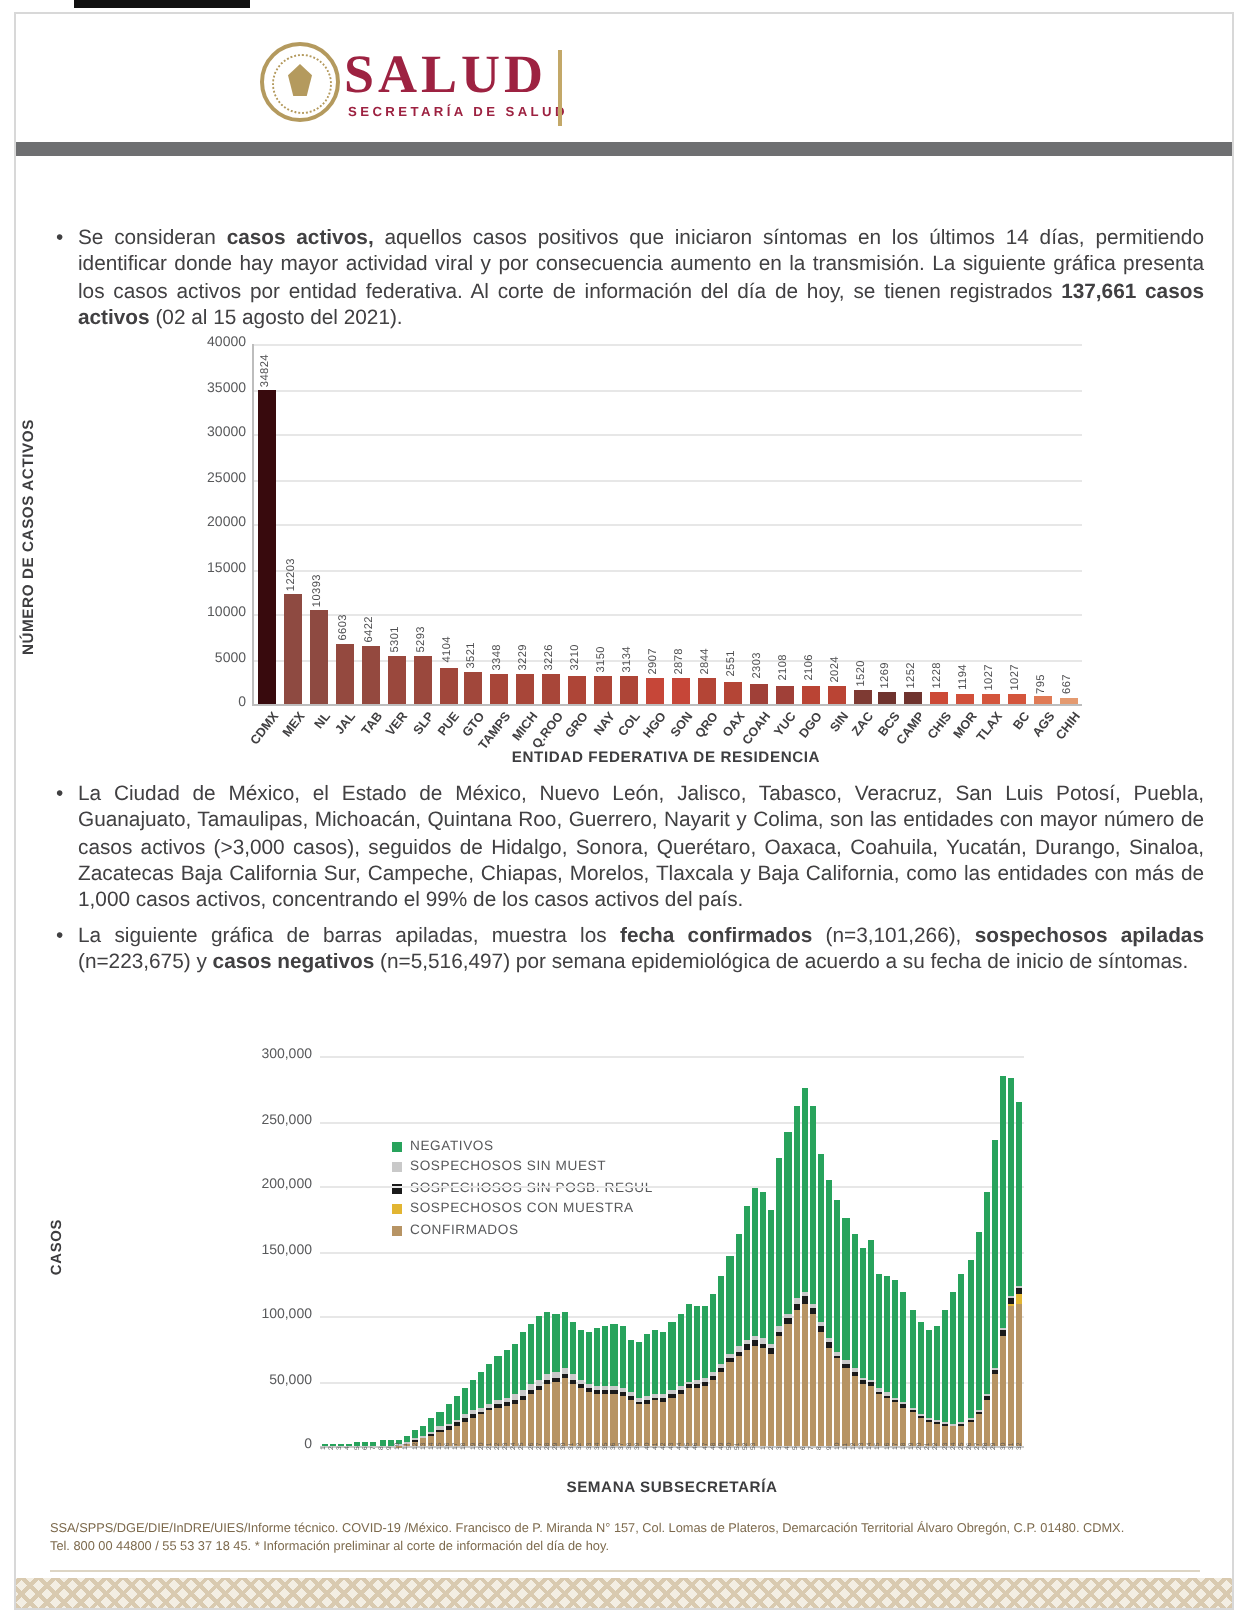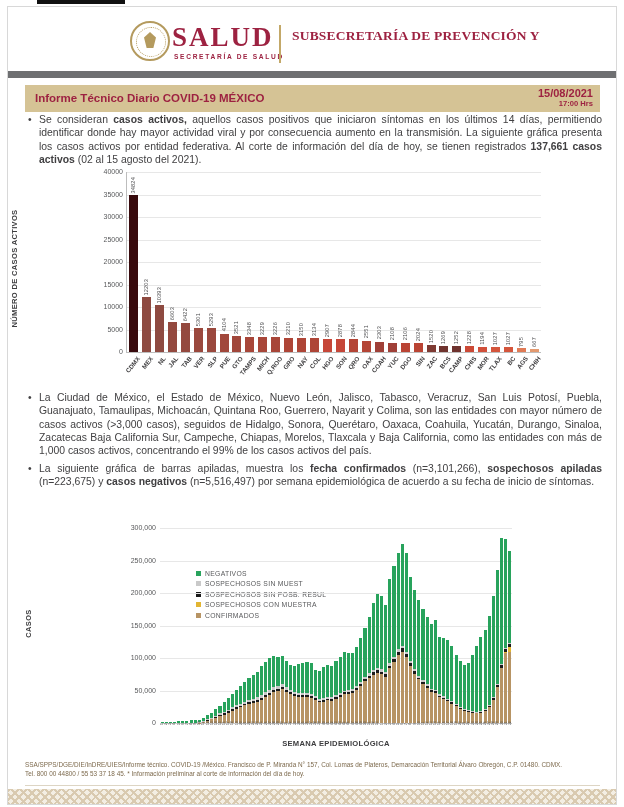--- a/index.html
+++ b/index.html
@@ -92,32 +92,24 @@
 
   <div>
     <div class="eagle">
       <div class="inner"></div>
       <div class="core"></div>
     </div>
     <div class="brand">SALUD</div>
     <div class="brand-sub">SECRETARÍA DE SALUD</div>
     <div class="hdr-divider"></div>
     <div class="subsec">
-      <div>SUBSECRETARÍA DE PREVENCIÓN Y</div>
     </div>
   </div>
   <div class="gray-bar"></div>
 
-  <div class="titlebar">
-    <div class="tb-title">Informe Técnico Diario COVID-19 MÉXICO</div>
-    <div class="tb-date">
-      <div class="tb-d">15/08/2021</div>
-      <div class="tb-t">17:00 Hrs</div>
-    </div>
-  </div>
 
   <div class="bullet" id="bullet1">
     <span class="dot">•</span>
       <span class="btxt" id="b1"><span>Se consideran </span><span class="bb">casos activos,</span><span> aquellos casos positivos que iniciaron síntomas en los últimos 14 días, permitiendo identificar donde hay mayor actividad viral y por consecuencia aumento en la transmisión. La siguiente gráfica presenta los casos activos por entidad federativa. Al corte de información del día de hoy, se tienen registrados </span><span class="bb">137,661 casos activos</span><span> (02 al 15 agosto del 2021).</span></span>
   </div>
 
   <div class="chart1">
     <div class="c1-ytitle">NÚMERO DE CASOS ACTIVOS</div>
     <div class="c1-plot" id="c1plot">
         <div class="ylab" style="top: 176px;">0</div>
@@ -227,20 +219,21 @@
         <div class="c1bar" style="left: 377.156px; width: 9px; height: 4.6215px; background: rgb(212, 85, 60);"></div>
         <div class="c1val" style="left: 378.156px; bottom: 6.6215px;">1027</div>
         <div class="c1cat" style="top: 183px; right: 30.3438px;">BC</div>
         <div class="c1bar" style="left: 390.094px; width: 9px; height: 3.5775px; background: rgb(224, 122, 85);"></div>
         <div class="c1val" style="left: 391.094px; bottom: 5.5775px;">795</div>
         <div class="c1cat" style="top: 183px; right: 17.4062px;">AGS</div>
         <div class="c1bar" style="left: 403.031px; width: 9px; height: 3.0015px; background: rgb(228, 154, 112);"></div>
         <div class="c1val" style="left: 404.031px; bottom: 5.0015px;">667</div>
         <div class="c1cat" style="top: 183px; right: 4.46875px;">CHIH</div>
       </div>
+    <div class="c1-xtitle">ENTIDAD FEDERATIVA DE RESIDENCIA</div>
   </div>
 
   <div class="bullet" id="bullet2">
     <span class="dot">•</span>
       <span class="btxt" id="b2"><span>La Ciudad de México, el Estado de México, Nuevo León, Jalisco, Tabasco, Veracruz, San Luis Potosí, Puebla, Guanajuato, Tamaulipas, Michoacán, Quintana Roo, Guerrero, Nayarit y Colima, son las entidades con mayor número de casos activos (&gt;3,000 casos), seguidos de Hidalgo, Sonora, Querétaro, Oaxaca, Coahuila, Yucatán, Durango, Sinaloa, Zacatecas Baja California Sur, Campeche, Chiapas, Morelos, Tlaxcala y Baja California, como las entidades con más de 1,000 casos activos, concentrando el 99% de los casos activos del país.</span></span>
   </div>
 
   <div class="bullet" id="bullet3">
     <span class="dot">•</span>
       <span class="btxt" id="b3"><span>La siguiente gráfica de barras apiladas, muestra los </span><span class="bb">fecha confirmados</span><span> (n=3,101,266), </span><span class="bb">sospechosos apiladas</span><span> (n=223,675) y </span><span class="bb">casos negativos</span><span> (n=5,516,497) por semana epidemiológica de acuerdo a su fecha de inicio de síntomas.</span></span>
@@ -705,21 +698,21 @@
         <div class="seg" style="left: 344.238px; width: 3.1px; bottom: 73.775px; height: 1.625px; background: rgb(201, 201, 201);"></div>
         <div class="seg" style="left: 344.238px; width: 3.1px; bottom: 75.4px; height: 108.55px; background: rgb(40, 163, 92);"></div>
         <div class="c2cat" style="left: 342.738px; top: 197px;">31</div>
         <div class="seg" style="left: 348.379px; width: 3.1px; bottom: 0px; height: 71.5px; background: rgb(183, 148, 100);"></div>
         <div class="seg" style="left: 348.379px; width: 3.1px; bottom: 71.5px; height: 4.55px; background: rgb(226, 181, 50);"></div>
         <div class="seg" style="left: 348.379px; width: 3.1px; bottom: 76.05px; height: 2.6px; background: rgb(26, 26, 26);"></div>
         <div class="seg" style="left: 348.379px; width: 3.1px; bottom: 78.65px; height: 1.625px; background: rgb(201, 201, 201);"></div>
         <div class="seg" style="left: 348.379px; width: 3.1px; bottom: 80.275px; height: 91.975px; background: rgb(40, 163, 92);"></div>
         <div class="c2cat" style="left: 346.879px; top: 197px;">32</div>
       </div>
-    <div class="c2-xtitle">SEMANA EPIDEMIOLÓGICA</div>
+    <div class="c2-xtitle">SEMANA SUBSECRETARÍA</div>
   </div>
 
   <div class="footer">
     <div>SSA/SPPS/DGE/DIE/InDRE/UIES/Informe técnico. COVID-19 /México. Francisco de P. Miranda N° 157, Col. Lomas de Plateros, Demarcación Territorial Álvaro Obregón, C.P. 01480. CDMX.</div>
     <div>Tel. 800 00 44800 / 55 53 37 18 45. * Información preliminar al corte de información del día de hoy.</div>
   </div>
   <div class="hr"></div>
   <div class="pattern"></div>
 </div>
 

